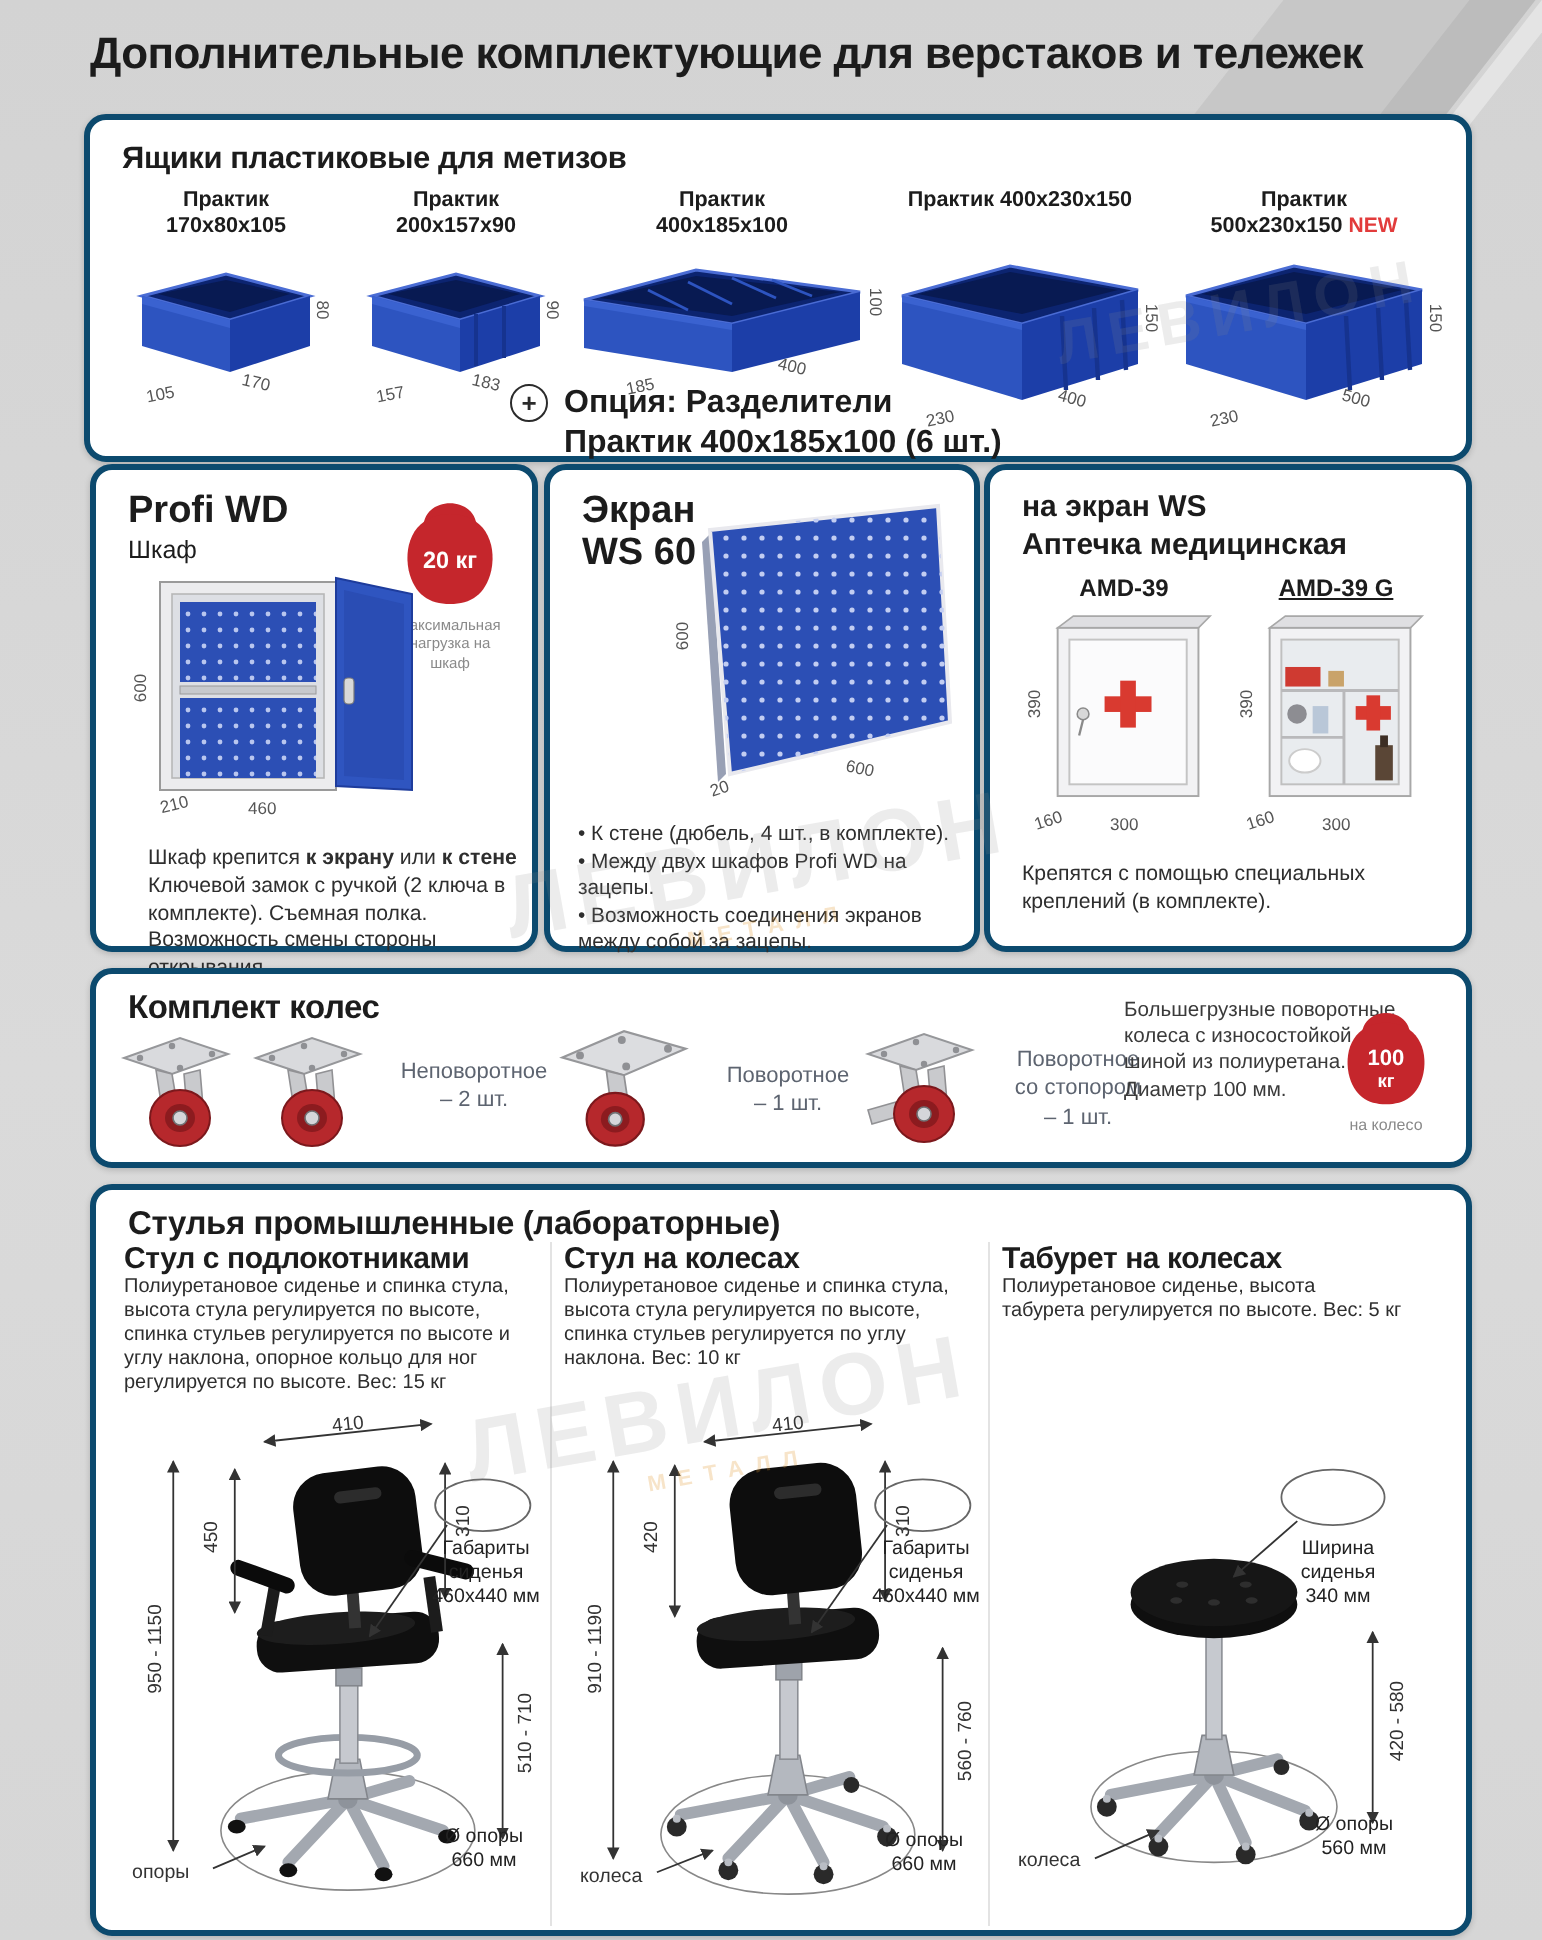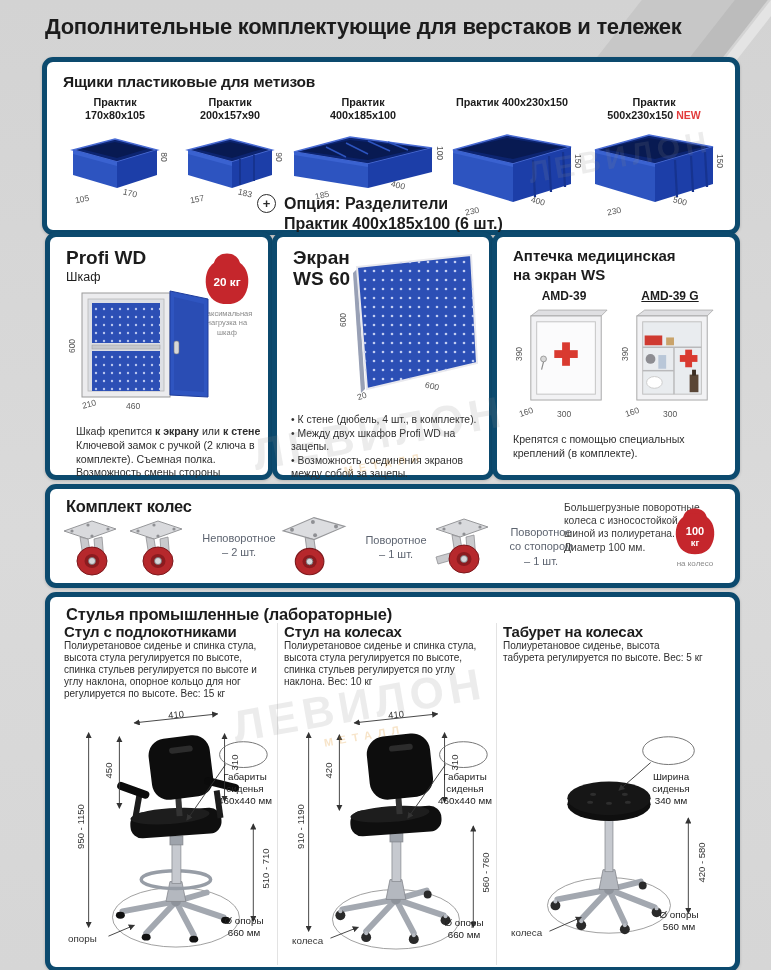--- a/index.html
+++ b/index.html
@@ -1,19 +1,19 @@
 <!DOCTYPE html>
 <html><head>
 <meta charset="utf-8">
 <style>
   html,body{margin:0;padding:0;}
   body{width:771px;height:970px;position:relative;overflow:hidden;
        background:linear-gradient(180deg,#d3d3d3 0%,#dadada 55%,#d6d6d6 100%);
        font-family:"Liberation Sans",sans-serif;color:#1c1c1c;}
-  .panel{position:absolute;background:#fff;border:5px solid #0c4a6e;border-radius:11px;
+  .panel{position:absolute;background:#fff;border:3px solid #0c4a6e;border-radius:11px;
          box-shadow:0 1px 3px rgba(0,0,0,.18);}
   h1{position:absolute;left:45px;top:14px;margin:0;font-size:22px;letter-spacing:-.3px;font-weight:bold;}
   h2{margin:0;font-size:15.5px;font-weight:bold;letter-spacing:-.2px;}
   h3{margin:0;font-size:15px;font-weight:bold;letter-spacing:-.2px;}
   .dim{position:absolute;font-size:8.5px;color:#555;white-space:nowrap;transform-origin:center;}
   .cdim{position:absolute;font-size:9.5px;color:#333;white-space:nowrap;transform-origin:center;}
   .cap{font-size:7.5px;color:#8a8a8a;text-align:center;line-height:1.25;}
   .badge{color:#e23b3b;font-weight:bold;margin-left:3px;font-size:10.5px;}
   .badge:empty{display:none;}
   .bin-col{flex:0 0 auto;text-align:center;}
@@ -232,22 +232,22 @@
   </div>
   <div class="body-txt" style="position:absolute;left:14px;top:176px;width:188px;font-size:10.4px;">
     <div>• К стене (дюбель, 4 шт., в комплекте).</div>
     <div>• Между двух шкафов Profi WD на зацепы.</div>
     <div>• Возможность соединения экранов между собой за зацепы.</div>
   </div>
 </section>
 
 <section class="panel" style="left:492px;top:232px;width:238px;height:238px;">
   <div style="position:absolute;left:16px;top:10px;font-size:15px;font-weight:bold;line-height:1.25;">
+    <div>на экран WS</div>
     <div>Аптечка медицинская</div>
-    <div>на экран WS</div>
   </div>
 
   <div style="position:absolute;left:16px;top:52px;width:102px;text-align:center;">
     <div style="font-size:12px;font-weight:bold;">AMD-39</div>
     <div style="position:relative;margin-top:4px;height:118px;">
       <svg style="position:absolute;left:10px;top:0" width="88" height="100" viewBox="0 0 90 100">
         <polygon points="8,8 16,2 86,2 80,8" fill="#dfdfe2" stroke="#a8a8a8" stroke-width="0.8"></polygon>
         <rect x="8" y="8" width="72" height="86" fill="#f2f2f4" stroke="#a8a8a8"></rect>
         <rect x="14" y="14" width="60" height="74" fill="#fbfbfc" stroke="#c4c4c4"></rect>
         <rect x="32" y="43" width="24" height="8" fill="#d93a30"></rect>

